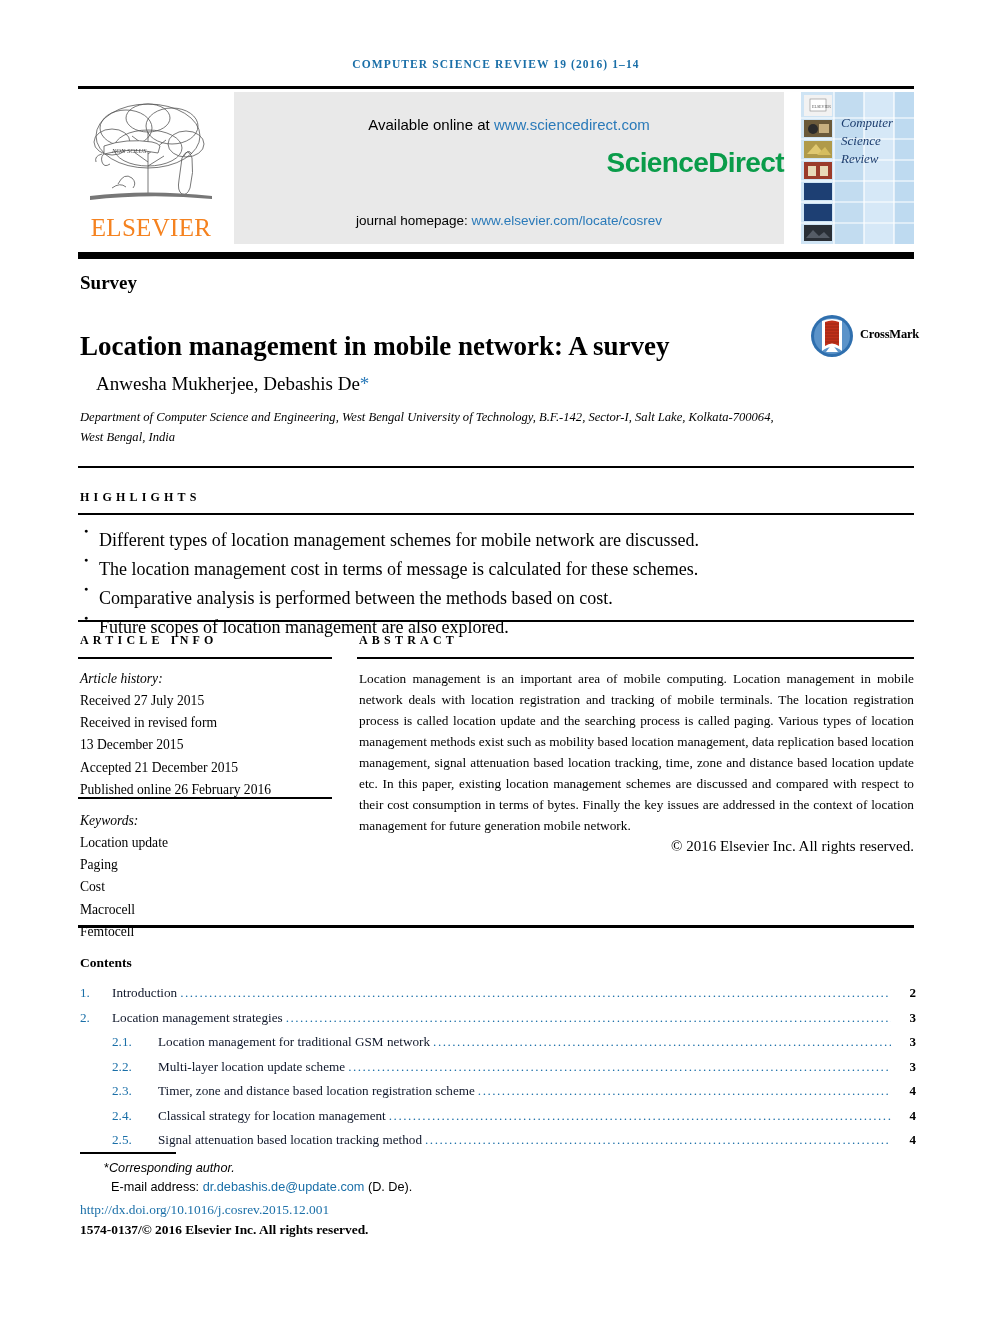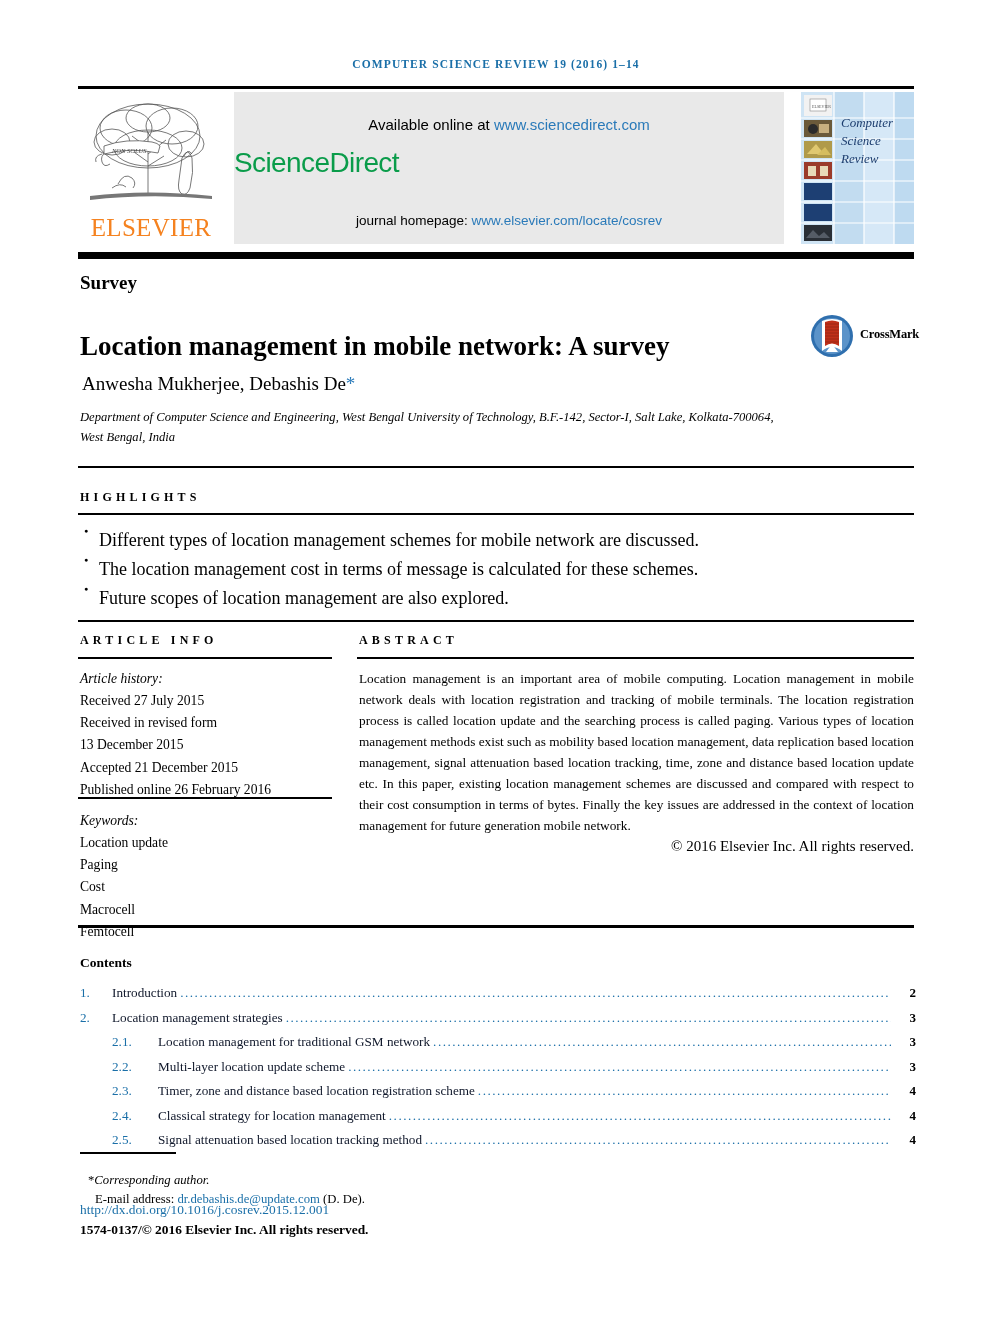--- a/index.html
+++ b/index.html
@@ -79,23 +79,23 @@
     text-align: center;
     font-size: 15px;
     font-family: "Liberation Sans", sans-serif;
     color: #000;
   }
   .sd-avail a { color: #2a7ab9; text-decoration: none; }
   .sd-logo {
     position: absolute;
     left: 0; top: 55px;
     width: 550px;
-    text-align: left;
+    text-align: right;
     font-size: 28px;
-    font-weight: normal;
+    font-weight: bold;
     font-family: "Liberation Sans", sans-serif;
     letter-spacing: -0.6px;
   }
   .sd-logo .sci { color: #0a9c4a; }
   .sd-logo .dir { color: #0a9c4a; }
   .sd-home {
     position: absolute;
     left: 0; bottom: 16px;
     width: 550px;
     text-align: center;
@@ -153,21 +153,21 @@
     left: 50px; top: 13px;
     font-size: 12.5px;
     font-weight: bold;
     font-family: "Liberation Serif", serif;
     letter-spacing: -0.2px;
   }
 
   
   .authors {
     position: absolute;
-    left: 82px; top: 373px;
+    left: 96px; top: 373px;
     font-size: 19px;
     font-family: "Liberation Serif", serif;
   }
   .authors .star { color: #2a7ab9; }
   .affiliation {
     position: absolute;
     left: 80px; top: 408px;
     width: 700px;
     font-size: 12.6px;
     font-style: italic;
@@ -315,26 +315,25 @@
 
   
   .fn-rule {
     position: absolute;
     left: 80px; top: 1152px;
     width: 96px; height: 2px;
     background: #000;
   }
   .fn-block {
     position: absolute;
-    left: 88px; top: 1159px;
+    left: 104px; top: 1159px;
     width: 520px;
     font-size: 12.7px;
     line-height: 1.52;
-    font-family: Liberation Serif, serif;
-    margin-top: 12px;
+    font-family: Liberation Sans, sans-serif;
   }
   .fn-block .corr { font-style: italic; }
   .fn-block a { color: #1a6fa8; text-decoration: none; }
   .doi-block {
     position: absolute;
     left: 80px; top: 1200px;
     width: 520px;
     font-size: 13.4px;
     line-height: 1.5;
     font-family: "Liberation Serif", serif;
@@ -458,20 +457,21 @@
     <span>Anwesha Mukherjee, Debashis De</span><span class="star">*</span>
   </div>
   <div class="affiliation">Department of Computer Science and Engineering, West Bengal University of Technology, B.F.-142, Sector-I, Salt Lake, Kolkata-700064, West Bengal, India</div>
 
   <div class="rule-thin" style="left:78px; top:466px; width:836px; height:2px;"></div>
   <div class="hl-head">HIGHLIGHTS</div>
   <div class="rule-thin" style="left:78px; top:513px; width:836px; height:2px;"></div>
   <ul class="hl-list">
     <li>Different types of location management schemes for mobile network are discussed.</li>
     <li>The location management cost in terms of message is calculated for these schemes.</li>
+    <li>Comparative analysis is performed between the methods based on cost.</li>
     <li>Future scopes of location management are also explored.</li>
   </ul>
 
   <div class="rule-thin" style="left:78px; top:620px; width:836px; height:2px;"></div>
   <div class="ai-head">ARTICLE INFO</div>
   <div class="ab-head">ABSTRACT</div>
   <div class="rule-thin" style="left:78px; top:657px; width:254px; height:2px;"></div>
   <div class="rule-thin" style="left:357px; top:657px; width:557px; height:2px;"></div>
 
   <div class="ai-history">

